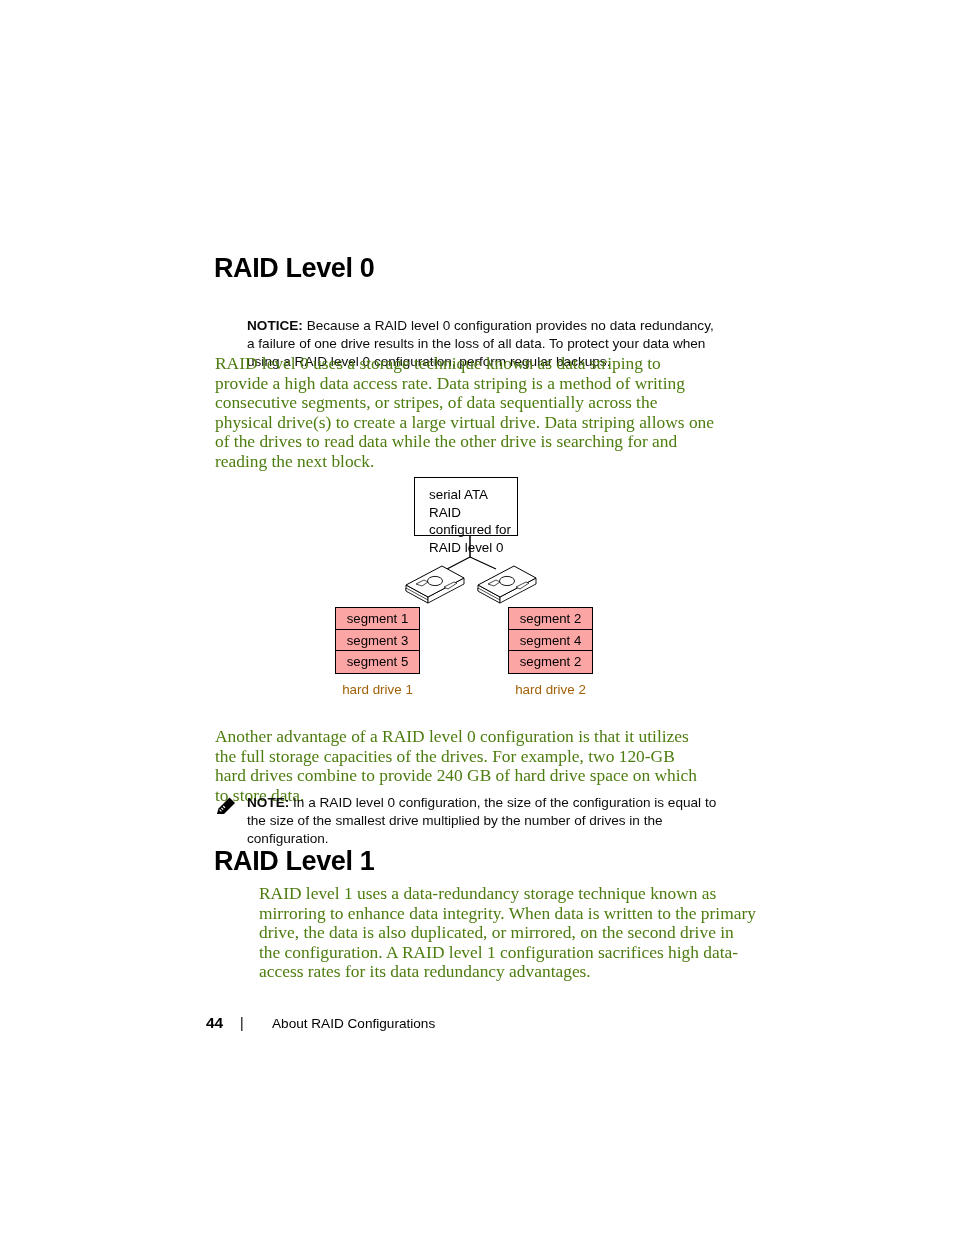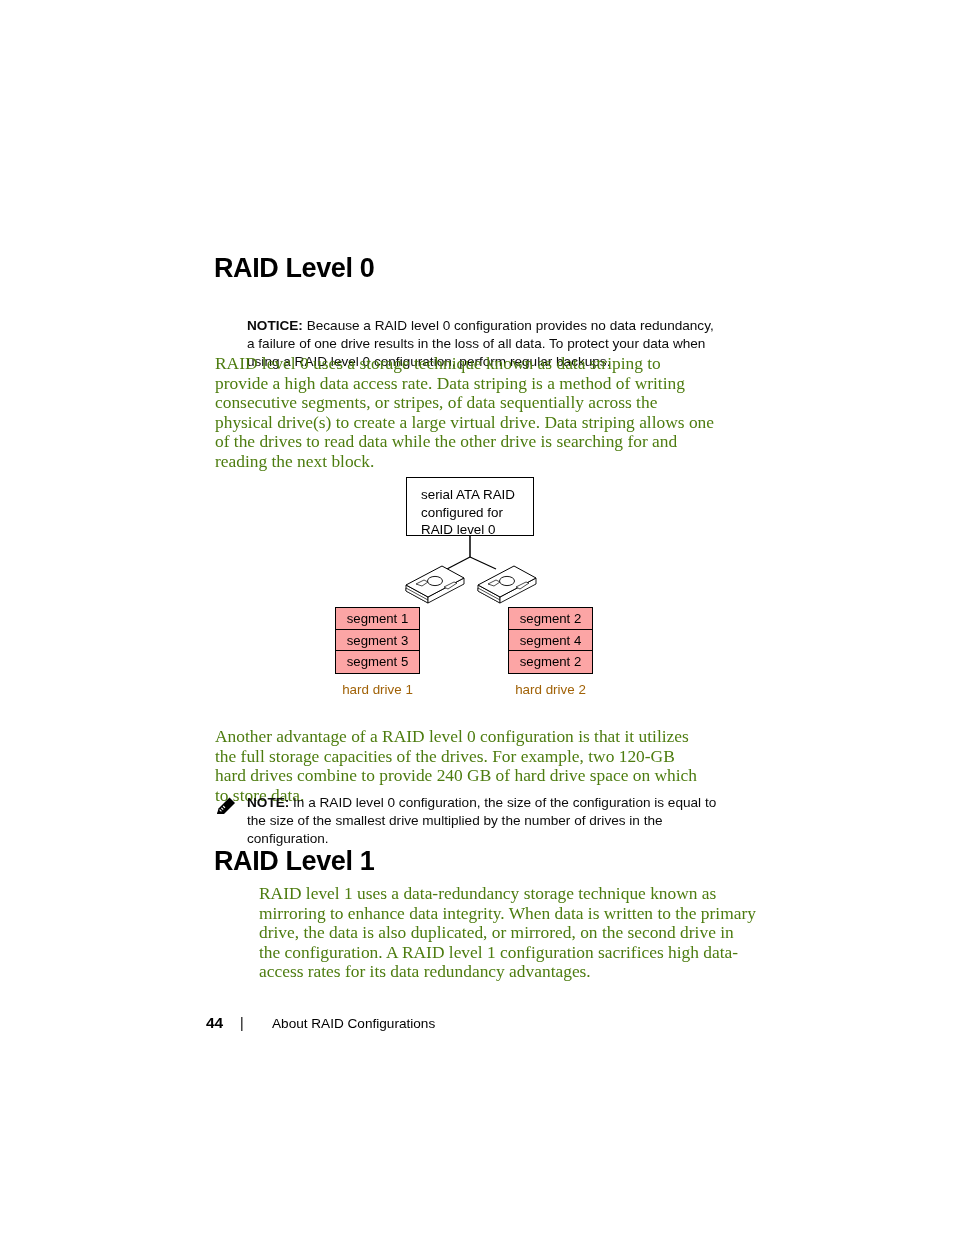--- a/index.html
+++ b/index.html
@@ -106,23 +106,23 @@
   
   #diagram {
     position: absolute;
     left: 320px;
     top: 468px;
     width: 300px;
     height: 240px;
   }
   .ctrl-box {
     position: absolute;
-    left: 86px;
+    left: 94px;
     top: 9px;
-    width: 128px;
+    width: 104px;
     height: 59px;
     border: 1.4px solid #000;
     background: #fff;
     box-sizing: border-box;
     padding-left: 30px;
   }
   .ctrl-box .ctrl-text {
     position: absolute;
     left: 14px;
     top: 8px;

